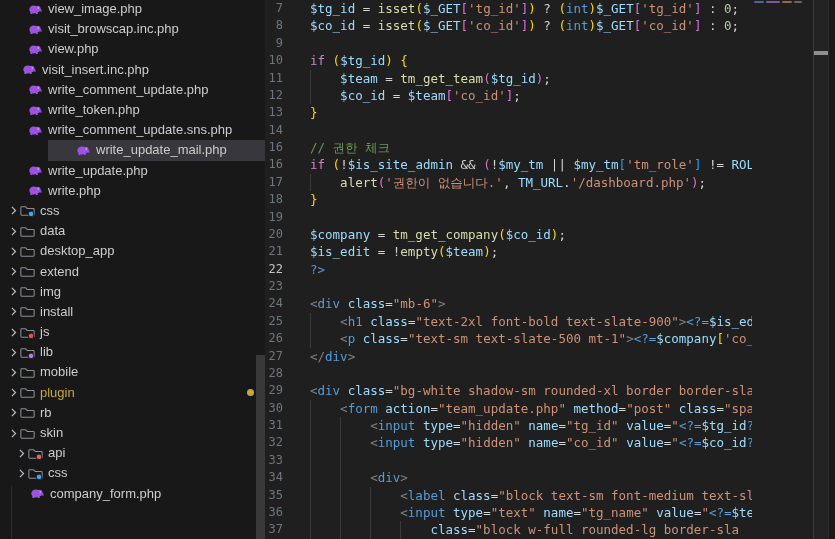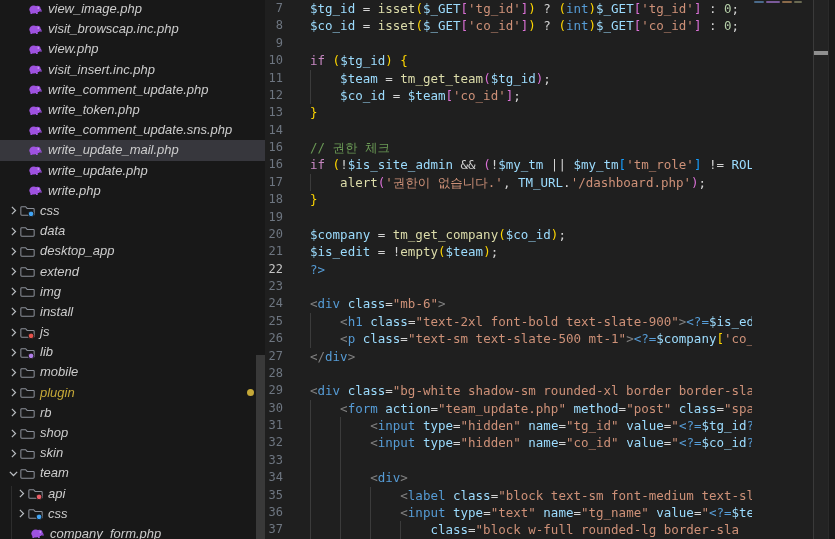--- a/index.html
+++ b/index.html
@@ -14,21 +14,21 @@
     background:#181818;overflow:hidden;
   }
   .tree{margin-top:-1px;}
   .row{
     height:20.2px;display:flex;align-items:center;
     font-size:13px;color:#cccccc;white-space:nowrap;cursor:pointer;
   }
   .row.selected{background:#37373d;}
   .chev{width:14px;height:14px;flex:0 0 14px;display:flex;align-items:center;justify-content:center;}
   .ficon{width:15px;height:15px;flex:0 0 15px;margin-right:5px;display:flex;align-items:center;justify-content:center;}
-  .flabel{line-height:14px;font-style:italic;}
+  .flabel{line-height:14px;}
   .mod-dot{width:7px;height:7px;border-radius:50%;margin-left:auto;margin-right:11px;flex:0 0 7px;}
   .tree-guide{position:absolute;left:11px;top:486px;height:53px;width:1px;background:#2d2d2d;}
   .sb-scroll{
     position:absolute;left:256px;top:355px;width:9px;height:184px;
     background:rgba(121,121,121,.35);
   }
   
   .editor{position:absolute;left:265px;top:0;width:570px;height:539px;background:#1f1f1f;}
   .code-clip{position:absolute;left:0;top:0;width:487px;height:539px;overflow:hidden;}
   .cline{
@@ -85,21 +85,21 @@
             <ellipse cx="6" cy="8" rx="4.6" ry="4.3" fill="#9e52e0"></ellipse>
             <circle cx="10.1" cy="7.4" r="3.3" fill="#9e52e0"></circle>
             <path d="M12.6 7.0 q2.6 .7 1.7 3.6 l-1.3 -.4 q.7 -1.9 -.9 -2.4 z" fill="#9e52e0"></path>
             <rect x="2.6" y="10" width="2" height="2.8" fill="#9e52e0"></rect>
             <rect x="8.4" y="10" width="2" height="2.8" fill="#9e52e0"></rect>
             <circle cx="10.9" cy="6.4" r=".7" fill="#e8d8fa"></circle>
           </svg>
         </span>
         <span class="flabel">view.php</span>
       </div>
-      <div class="row" style="padding-left: 28px;">
+      <div class="row" style="padding-left: 22px;">
         <span class="ficon">
           <svg width="15" height="15" viewBox="0 0 16 16">
             <ellipse cx="6" cy="8" rx="4.6" ry="4.3" fill="#9e52e0"></ellipse>
             <circle cx="10.1" cy="7.4" r="3.3" fill="#9e52e0"></circle>
             <path d="M12.6 7.0 q2.6 .7 1.7 3.6 l-1.3 -.4 q.7 -1.9 -.9 -2.4 z" fill="#9e52e0"></path>
             <rect x="2.6" y="10" width="2" height="2.8" fill="#9e52e0"></rect>
             <rect x="8.4" y="10" width="2" height="2.8" fill="#9e52e0"></rect>
             <circle cx="10.9" cy="6.4" r=".7" fill="#e8d8fa"></circle>
           </svg>
         </span>
@@ -137,21 +137,21 @@
             <ellipse cx="6" cy="8" rx="4.6" ry="4.3" fill="#9e52e0"></ellipse>
             <circle cx="10.1" cy="7.4" r="3.3" fill="#9e52e0"></circle>
             <path d="M12.6 7.0 q2.6 .7 1.7 3.6 l-1.3 -.4 q.7 -1.9 -.9 -2.4 z" fill="#9e52e0"></path>
             <rect x="2.6" y="10" width="2" height="2.8" fill="#9e52e0"></rect>
             <rect x="8.4" y="10" width="2" height="2.8" fill="#9e52e0"></rect>
             <circle cx="10.9" cy="6.4" r=".7" fill="#e8d8fa"></circle>
           </svg>
         </span>
         <span class="flabel">write_comment_update.sns.php</span>
       </div>
-      <div class="row selected" style="padding-left: 28px;">
+      <div class="row selected" style="padding-left: 28px; margin-left: 48px;">
         <span class="ficon">
           <svg width="15" height="15" viewBox="0 0 16 16">
             <ellipse cx="6" cy="8" rx="4.6" ry="4.3" fill="#9e52e0"></ellipse>
             <circle cx="10.1" cy="7.4" r="3.3" fill="#9e52e0"></circle>
             <path d="M12.6 7.0 q2.6 .7 1.7 3.6 l-1.3 -.4 q.7 -1.9 -.9 -2.4 z" fill="#9e52e0"></path>
             <rect x="2.6" y="10" width="2" height="2.8" fill="#9e52e0"></rect>
             <rect x="8.4" y="10" width="2" height="2.8" fill="#9e52e0"></rect>
             <circle cx="10.9" cy="6.4" r=".7" fill="#e8d8fa"></circle>
           </svg>
         </span>
@@ -334,47 +334,21 @@
         <span class="chev">
           <svg width="13" height="13" viewBox="0 0 16 16">
             <path d="M6 3.5 L10.5 8 L6 12.5" fill="none" stroke="#b8bcc0" stroke-width="1.5"></path>
           </svg>
         </span>
         <span class="ficon">
           <svg width="15" height="15" viewBox="0 0 16 16">
             <path d="M1.8 4 h4.2 l1.6 1.8 h6.6 c.5 0 .9.4.9.9 v5.4 c0 .5-.4.9-.9.9 H1.8 c-.5 0-.9-.4-.9-.9 V4.9 c0-.5.4-.9.9-.9 z" fill="none" stroke="#8a8f98" stroke-width="1.1"></path>
           </svg>
         </span>
-        <span class="flabel">shop</span>
-      </div>
-      <div class="row" style="padding-left: 6px;">
-        <span class="chev">
-          <svg width="13" height="13" viewBox="0 0 16 16">
-            <path d="M6 3.5 L10.5 8 L6 12.5" fill="none" stroke="#b8bcc0" stroke-width="1.5"></path>
-          </svg>
-        </span>
-        <span class="ficon">
-          <svg width="15" height="15" viewBox="0 0 16 16">
-            <path d="M1.8 4 h4.2 l1.6 1.8 h6.6 c.5 0 .9.4.9.9 v5.4 c0 .5-.4.9-.9.9 H1.8 c-.5 0-.9-.4-.9-.9 V4.9 c0-.5.4-.9.9-.9 z" fill="none" stroke="#8a8f98" stroke-width="1.1"></path>
-          </svg>
-        </span>
         <span class="flabel">skin</span>
-      </div>
-      <div class="row" style="padding-left: 6px;">
-        <span class="chev">
-          <svg width="13" height="13" viewBox="0 0 16 16">
-            <path d="M3.5 6 L8 10.5 L12.5 6" fill="none" stroke="#b8bcc0" stroke-width="1.5"></path>
-          </svg>
-        </span>
-        <span class="ficon">
-          <svg width="15" height="15" viewBox="0 0 16 16">
-            <path d="M1.8 4 h4.2 l1.6 1.8 h6.6 c.5 0 .9.4.9.9 v5.4 c0 .5-.4.9-.9.9 H1.8 c-.5 0-.9-.4-.9-.9 V4.9 c0-.5.4-.9.9-.9 z" fill="none" stroke="#8a8f98" stroke-width="1.1"></path>
-          </svg>
-        </span>
-        <span class="flabel">team</span>
       </div>
       <div class="row" style="padding-left: 14px;">
         <span class="chev">
           <svg width="13" height="13" viewBox="0 0 16 16">
             <path d="M6 3.5 L10.5 8 L6 12.5" fill="none" stroke="#b8bcc0" stroke-width="1.5"></path>
           </svg>
         </span>
         <span class="ficon">
           <svg width="15" height="15" viewBox="0 0 16 16">
             <path d="M1.8 4 h4.2 l1.6 1.8 h6.6 c.5 0 .9.4.9.9 v5.4 c0 .5-.4.9-.9.9 H1.8 c-.5 0-.9-.4-.9-.9 V4.9 c0-.5.4-.9.9-.9 z" fill="none" stroke="#8a8f98" stroke-width="1.1"></path>

